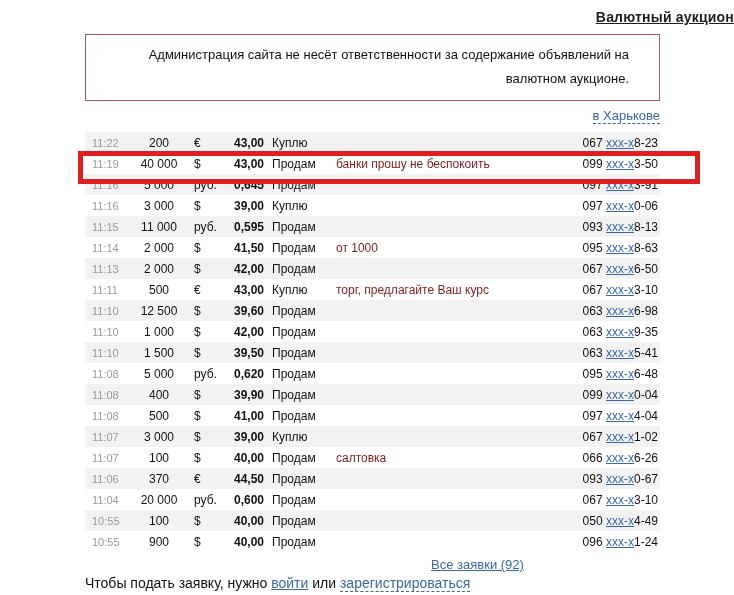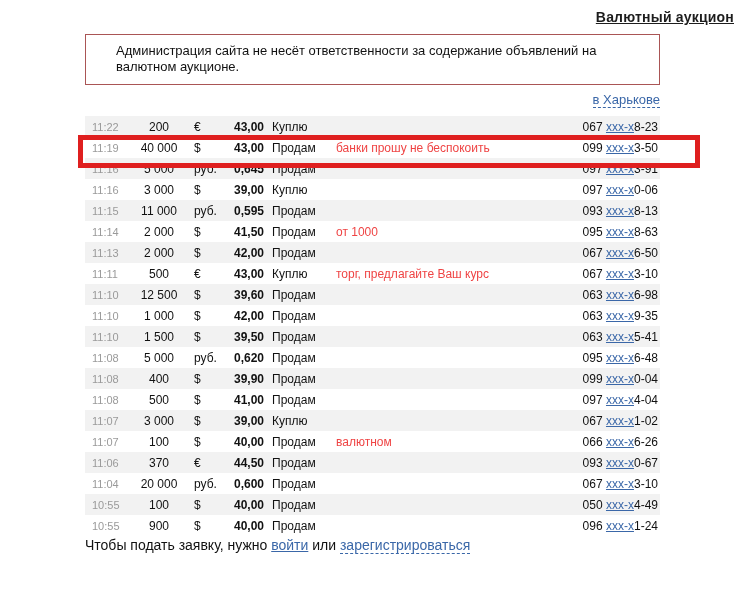--- a/index.html
+++ b/index.html
@@ -5,37 +5,37 @@
   * { margin: 0; padding: 0; box-sizing: border-box; }
   html, body { width: 734px; height: 595px; background: #fff; overflow: hidden;
     font-family: "Liberation Sans", "DejaVu Sans", sans-serif; color: #1c1c1c; }
 
   .page-title { font-size: 14px; font-weight: bold; text-align: right;
     text-decoration: underline; color: #1d1d1d; margin-top: 9px; letter-spacing: .2px; }
 
   .content { margin-left: 85px; width: 575px; }
 
   .disclaimer-box { border: 1px solid #aa5555; margin-top: 9px; padding: 8px 30px 9px 30px;
-    text-align: left; font-size: 13px; color: #111; line-height: 16px; }
+    text-align: right; font-size: 13px; color: #111; line-height: 24px; }
 
   .city-row { text-align: right; margin-top: 7px; font-size: 13px; height: 17px; }
 
   a.link-dashed { color: #3a67a8; text-decoration: none; border-bottom: 1px dashed #3a67a8; cursor: pointer; }
   a.link-solid { color: #3a67a8; text-decoration: underline; cursor: pointer; }
 
   .table { margin-top: 7px; }
   .row { display: flex; align-items: center; height: 21px; font-size: 12px; }
   .row.alt { background: #f2f2f2; }
 
   .c-time { width: 45px; padding-left: 7px; font-size: 11px; color: #9a9a9a; }
   .c-amount { width: 58px; text-align: center; color: #111; }
   .c-cur { width: 30px; margin-left: 6px; color: #111; }
   .c-rate { width: 40px; text-align: right; font-weight: bold; color: #111; }
   .c-action { margin-left: 8px; width: 64px; color: #111; }
-  .c-comment { flex: 1; color: #ef4444; white-space: nowrap; overflow: hidden; }
+  .c-comment { flex: 1; color: #7f1d1d; white-space: nowrap; overflow: hidden; }
   .c-phone { margin-left: auto; padding-right: 2px; white-space: nowrap; color: #111; padding-left: 25px; }
   .c-phone a { color: #3a67a8; text-decoration: underline; }
 
   .row.highlighted { position: relative; }
   .row.highlighted::after { content: ""; position: absolute; left: -7px; right: -40px;
     top: -2px; bottom: -10px; border: 5px solid #df1f1f; z-index: 3; pointer-events: none; }
 
   .all-bids { margin-top: 5px; text-align: center; padding-left: 210px; font-size: 13px; height: 17px; }
   .footer-note { margin-top: 1px; font-size: 14px; color: #111; }
 </style>
@@ -205,21 +205,21 @@
     <span class="c-comment"></span>
     <span class="c-phone"><span>067 </span><a>xxx-x</a><span>1-02</span></span>
   </div>
 
   <div class="row">
     <span class="c-time">11:07</span>
     <span class="c-amount">100</span>
     <span class="c-cur">$</span>
     <span class="c-rate">40,00</span>
     <span class="c-action">Продам</span>
-    <span class="c-comment">валютном</span>
+    <span class="c-comment">салтовка</span>
     <span class="c-phone"><span>066 </span><a>xxx-x</a><span>6-26</span></span>
   </div>
 
   <div class="row alt">
     <span class="c-time">11:06</span>
     <span class="c-amount">370</span>
     <span class="c-cur">€</span>
     <span class="c-rate">44,50</span>
     <span class="c-action">Продам</span>
     <span class="c-comment"></span>
@@ -250,20 +250,23 @@
     <span class="c-time">10:55</span>
     <span class="c-amount">900</span>
     <span class="c-cur">$</span>
     <span class="c-rate">40,00</span>
     <span class="c-action">Продам</span>
     <span class="c-comment"></span>
     <span class="c-phone"><span>096 </span><a>xxx-x</a><span>1-24</span></span>
   </div>
 </div>
 
+    <div class="all-bids">
+      <a class="link-solid">Все заявки (92)</a>
+    </div>
 
     <div class="footer-note">
       <span>Чтобы подать заявку, нужно</span>
       <a class="link-solid">войти</a>
       <span>или</span>
       <a class="link-dashed">зарегистрироваться</a>
     </div>
   </div>
 
 </div>

